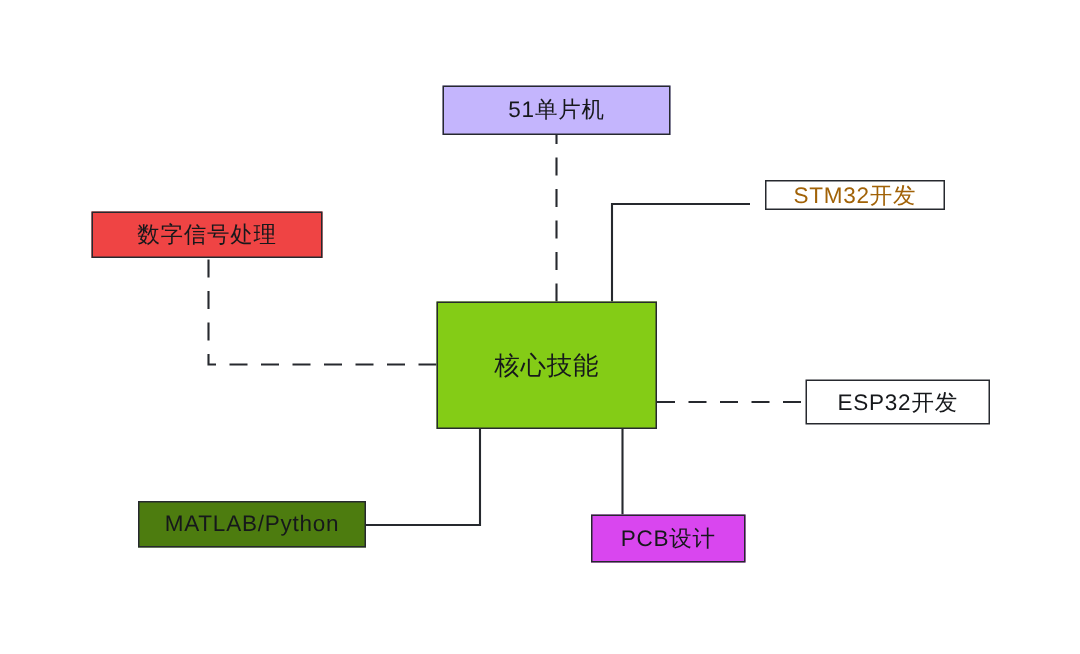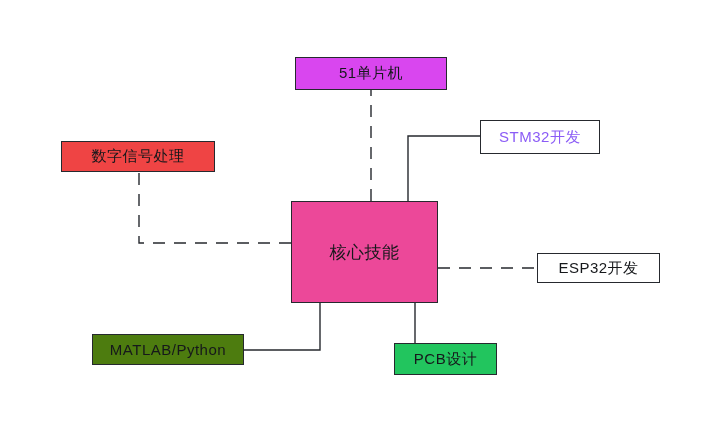--- a/index.html
+++ b/index.html
@@ -49,36 +49,36 @@
   <svg id="diagram-svg" viewBox="0 0 720 436" xmlns="http://www.w3.org/2000/svg">
       <path d="M 371 201 L 371 90" fill="none" stroke="#26292e" stroke-width="1.4" stroke-linecap="butt" stroke-dasharray="12 9"></path>
       <path d="M 408 201 L 408 136 L 500 136" fill="none" stroke="#26292e" stroke-width="1.4" stroke-linecap="butt"></path>
       <path d="M 438 268 L 537 268" fill="none" stroke="#26292e" stroke-width="1.4" stroke-linecap="butt" stroke-dasharray="12 9"></path>
       <path d="M 291 243 L 139 243 L 139 172" fill="none" stroke="#26292e" stroke-width="1.4" stroke-linecap="butt" stroke-dasharray="12 9"></path>
       <path d="M 320 286 L 320 350 L 244 350" fill="none" stroke="#26292e" stroke-width="1.4" stroke-linecap="butt"></path>
       <path d="M 415 286 L 415 343" fill="none" stroke="#26292e" stroke-width="1.4" stroke-linecap="butt"></path>
     </svg>
 
   <div id="nodes-layer">
-      <div class="node center" style="left: 291px; top: 201px; width: 147px; height: 102px; border-color: rgb(38, 41, 46); background: #ec4899; color: rgb(22, 24, 27); text-align: right;">
+      <div class="node center" style="left: 291px; top: 201px; width: 147px; height: 85px; border-color: rgb(38, 41, 46); background: #84cc16; color: rgb(22, 24, 27); text-align: right;">
         <span>核心技能</span>
       </div>
-      <div class="node leaf" style="left: 295px; top: 57px; width: 152px; height: 33px; border-color: rgb(38, 41, 46); background: #d946ef; color: rgb(22, 24, 27);">
+      <div class="node leaf" style="left: 295px; top: 57px; width: 152px; height: 33px; border-color: rgb(38, 41, 46); background: #c4b5fd; color: rgb(22, 24, 27);">
         <span>51单片机</span>
       </div>
-      <div class="node leaf" style="left: 480px; top: 120px; width: 120px; height: 34px; border-color: rgb(38, 41, 46); background: rgb(255, 255, 255); color: #8b5cf6;">
+      <div class="node leaf" style="left: 510px; top: 120px; width: 120px; height: 20px; border-color: rgb(38, 41, 46); background: rgb(255, 255, 255); color: #a16207;">
         <span>STM32开发</span>
       </div>
       <div class="node leaf" style="left: 537px; top: 253px; width: 123px; height: 30px; border-color: rgb(38, 41, 46); background: rgb(255, 255, 255); color: rgb(22, 24, 27);">
         <span>ESP32开发</span>
       </div>
       <div class="node leaf" style="left: 61px; top: 141px; width: 154px; height: 31px; border-color: rgb(38, 41, 46); background: #ef4444; color: rgb(22, 24, 27);">
         <span>数字信号处理</span>
       </div>
       <div class="node leaf" style="left: 92px; top: 334px; width: 152px; height: 31px; border-color: rgb(38, 41, 46); background: #4d7c0f; color: rgb(22, 24, 27);">
         <span>MATLAB/Python</span>
       </div>
-      <div class="node leaf" style="left: 394px; top: 343px; width: 103px; height: 32px; border-color: rgb(38, 41, 46); background: #22c55e; color: rgb(22, 24, 27);">
+      <div class="node leaf" style="left: 394px; top: 343px; width: 103px; height: 32px; border-color: rgb(38, 41, 46); background: #d946ef; color: rgb(22, 24, 27);">
         <span>PCB设计</span>
       </div>
     </div>
 
 </div>
 
 </body></html>

